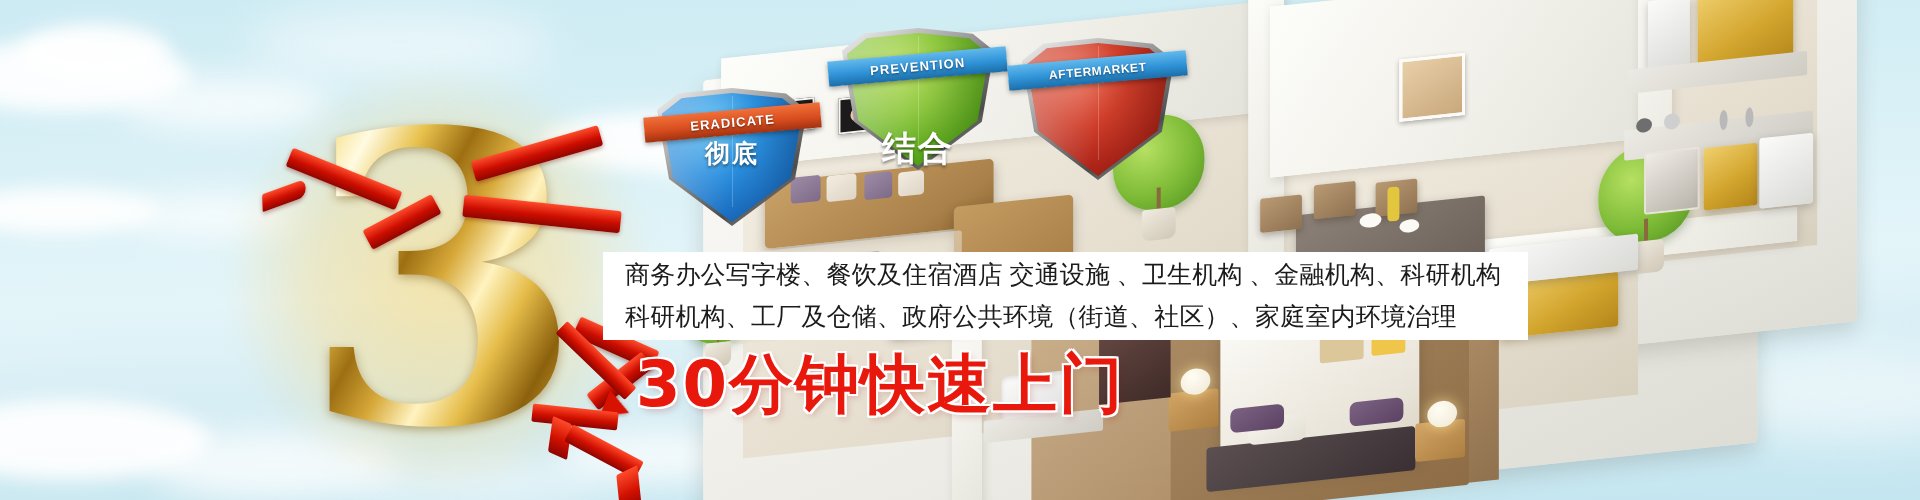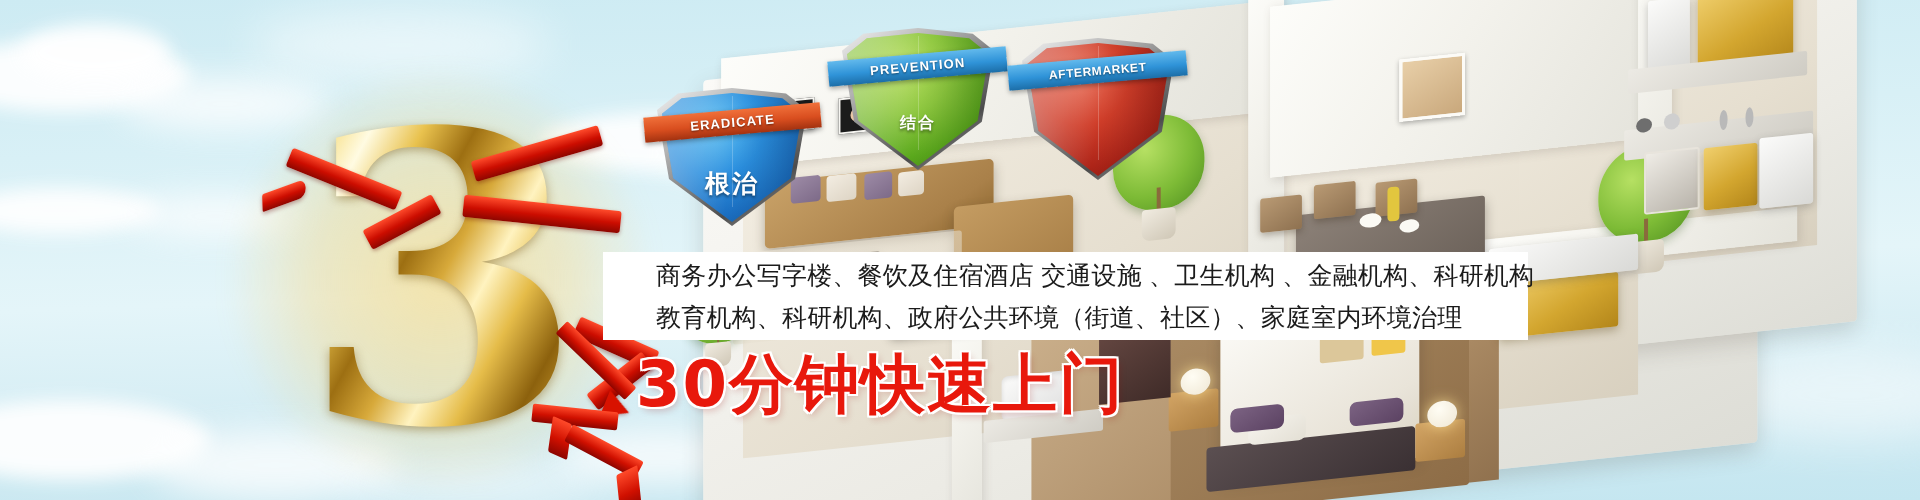--- a/index.html
+++ b/index.html
@@ -167,23 +167,22 @@
 
   
   #info-panel {
     position:absolute; left:603px; top:252px; width:925px; height:88px;
     background:#ffffff;
     display:flex; flex-direction:column; justify-content:center;
     padding:0 14px 0 22px;
   }
   #info-panel .line {
     color:#1b1b1b; font-size:25px; line-height:42px;
-    font-family:Liberation Sans, sans-serif; white-space:nowrap;
+    font-family:Liberation Serif, serif; white-space:nowrap;
     letter-spacing:.2px;
-    margin-left:31px;
   }
 
   
   #headline {
     position:absolute; left:636px; top:352px;
     font-family:"DejaVu Sans", sans-serif;
     font-size:64px; font-weight:700; color:#e8180c;
     letter-spacing:2px; white-space:nowrap; line-height:1;
     text-shadow:
       2px 0 0 #fff, -2px 0 0 #fff, 0 2px 0 #fff, 0 -2px 0 #fff,
@@ -330,44 +329,44 @@
   </div>
 
   <div class="shield" id="shield-eradicate" style="left:657px; top:88px; width:150px; height:138px;">
     <div class="rim"></div>
     <div class="face">
       <div class="inner" style="background:radial-gradient(circle at 38% 26%, #5fc0f2 0%, #2a8ede 38%, #1b6fc2 68%, #115394 100%);"></div>
       <div class="divider"></div>
       <div class="gloss"></div>
     </div>
     <div class="sash" style="top:22px; background:linear-gradient(180deg,#f0703a,#d94e1f 55%,#a33210);">ERADICATE</div>
-    <div class="cn" style="top:82px;  font-size:25px;">根治</div>
+    <div class="cn" style="top:52px;  font-size:25px;">彻底</div>
   </div>
 
   <div class="shield" id="shield-prevention" style="left:842px; top:28px; width:152px; height:142px;">
     <div class="rim"></div>
     <div class="face">
       <div class="inner" style="background:radial-gradient(circle at 38% 26%, #b9de62 0%, #8cc63e 36%, #5aa81c 68%, #3d7d10 100%);"></div>
       <div class="divider"></div>
       <div class="gloss"></div>
     </div>
     <div class="sash" style="top:26px; background:linear-gradient(180deg,#62b9ec,#2f93d8 55%,#1c6ea8);">PREVENTION</div>
-    <div class="cn" style="top:86px;  font-size:16px;">结合</div>
+    <div class="cn" style="top:102px;  font-size:34px;">结合</div>
   </div>
 
   <div class="shield" id="shield-aftermarket" style="left:1022px; top:38px; width:152px; height:142px;">
     <div class="rim"></div>
     <div class="face">
       <div class="inner" style="background:radial-gradient(circle at 38% 26%, #e8705a 0%, #cf3d29 36%, #ad2418 68%, #7d150c 100%);"></div>
       <div class="divider"></div>
       <div class="gloss"></div>
     </div>
     <div class="sash" style="top:20px; font-size:12px; letter-spacing:.6px; background:linear-gradient(180deg,#62b9ec,#2f93d8 55%,#1c6ea8);">AFTERMARKET</div>
   </div>
 
   <div id="info-panel">
     <div class="line">商务办公写字楼、餐饮及住宿酒店 交通设施 、卫生机构 、金融机构、科研机构</div>
-    <div class="line">教育机构、科研机构、政府公共环境（街道、社区）、家庭室内环境治理</div>
+    <div class="line">科研机构、工厂及仓储、政府公共环境（街道、社区）、家庭室内环境治理</div>
   </div>
 
   <div id="headline">30分钟快速上门</div>
 
 </div>
 
 </body></html>

